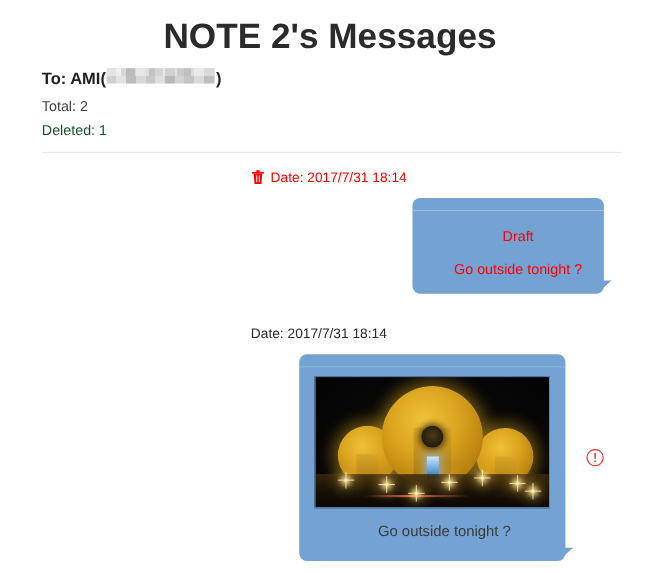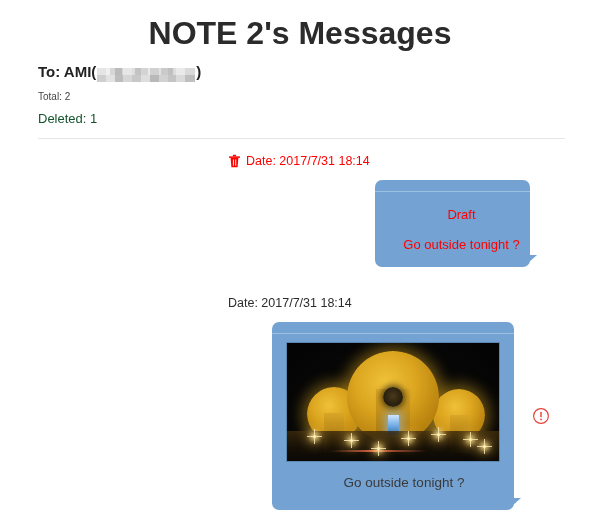--- a/index.html
+++ b/index.html
@@ -32,21 +32,21 @@
   .header-info {
     padding: 0 0 0 38px;
   }
   .to-line {
     font-size: 15px;
     font-weight: bold;
     color: #222222;
     line-height: 20px;
     margin: 0 0 6px 0;
     display: flex;
-    align-items: flex-end;
+    align-items: flex-start;
   }
   .to-line .paren {
     font-weight: bold;
   }
   .redacted {
     display: inline-block;
     width: 98px;
     height: 14px;
     margin: 0 1px;
     vertical-align: middle;
@@ -75,21 +75,21 @@
       linear-gradient(90deg,
         rgba(255,255,255,.45) 0%,  rgba(255,255,255,.45) 13%,
         rgba(180,180,180,.25) 13%, rgba(180,180,180,.25) 26%,
         rgba(255,255,255,.40) 26%, rgba(255,255,255,.40) 39%,
         rgba(170,170,170,.20) 39%, rgba(170,170,170,.20) 52%,
         rgba(255,255,255,.35) 52%, rgba(255,255,255,.35) 65%,
         rgba(175,175,175,.22) 65%, rgba(175,175,175,.22) 78%,
         rgba(255,255,255,.42) 78%, rgba(255,255,255,.42) 100%);
   }
   .total-line {
-    font-size: 10px;
+    font-size: 13px;
     color: #444444;
     line-height: 18px;
     margin: 0 0 4px 0;
   }
   .deleted-line {
     font-size: 13px;
     color: #14532d;
     line-height: 18px;
     margin: 0;
   }
@@ -163,21 +163,21 @@
     bottom: 4px;
     width: 0;
     height: 0;
     border-left: 9px solid #74a2d2;
     border-bottom: 8px solid transparent;
     border-top: 0 solid transparent;
   }
 
   
   .bubble-draft {
-    width: 155px;
+    width: 174px;
     padding: 0 0 14px 0;
   }
   .bubble-draft .line {
     color: #ff0000;
     font-size: 13px;
     line-height: 17px;
     padding: 0 0 0 18px;
   }
   .bubble-draft .line.first { margin-top: 14px; }
   .bubble-draft .line.second { margin-top: 13px; }

